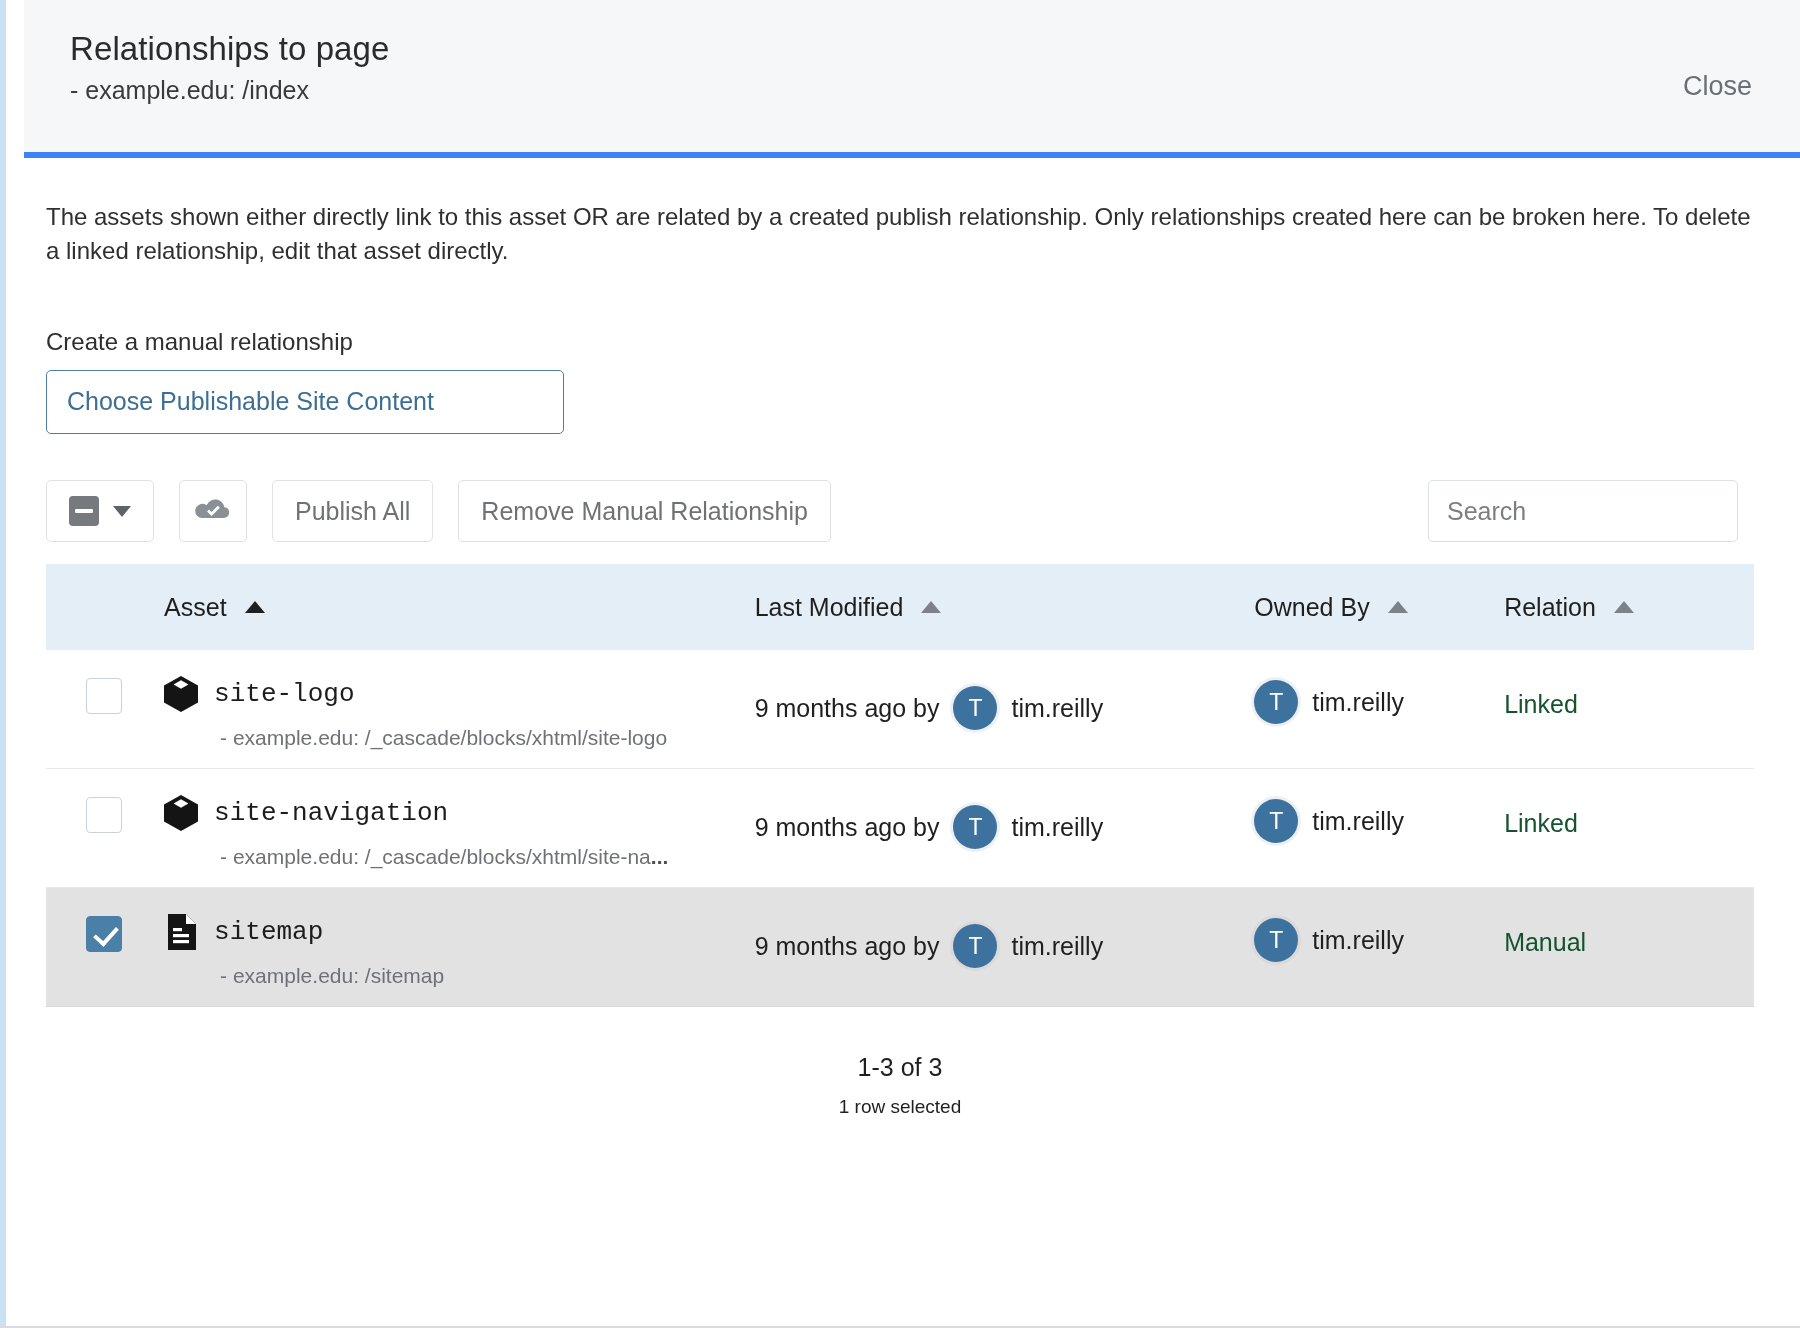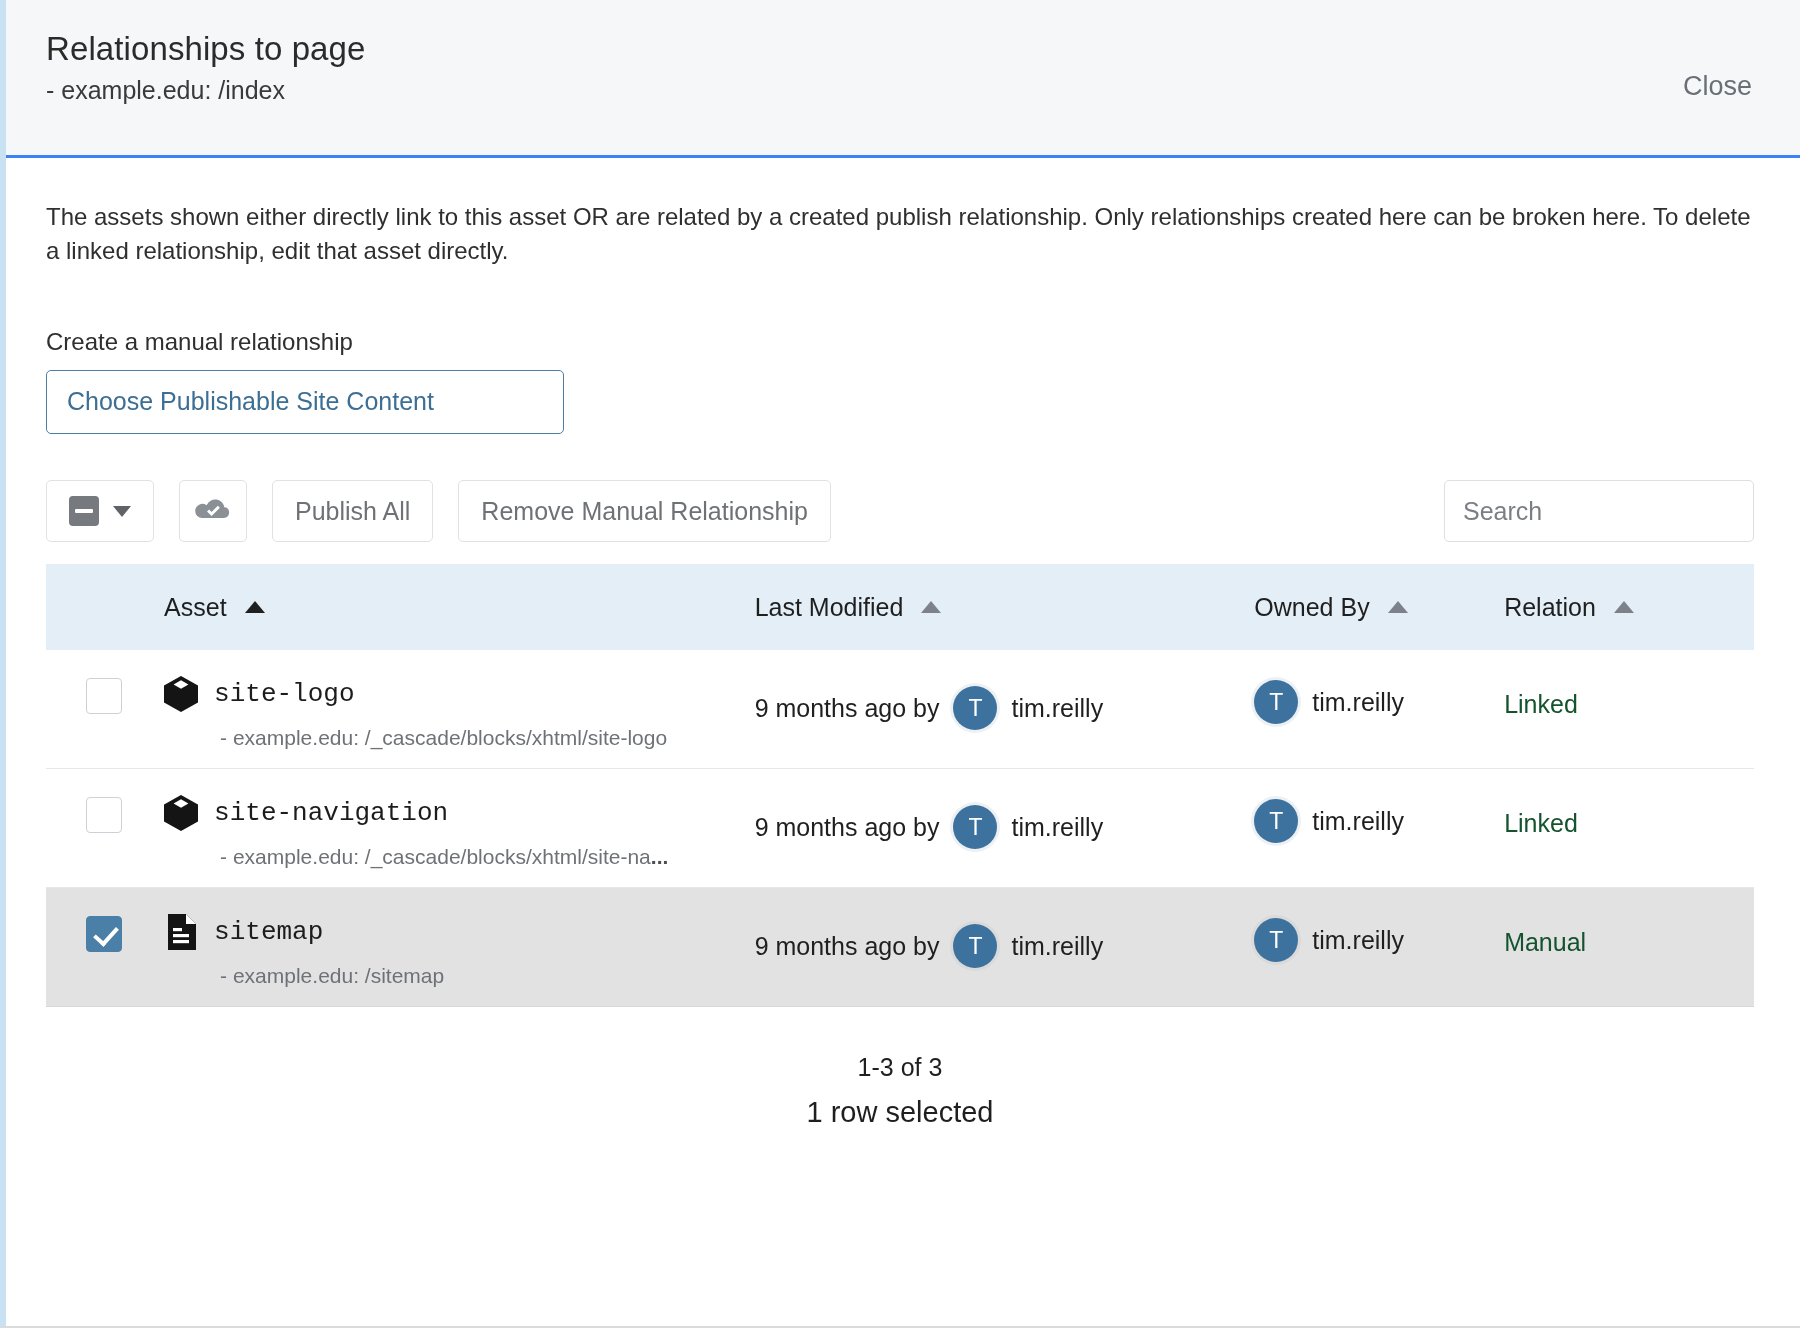--- a/index.html
+++ b/index.html
@@ -10,23 +10,24 @@
     font-family: "Liberation Sans", sans-serif;
     color: #2b2b2b;
     -webkit-font-smoothing: antialiased;
   }
   .modal { width: 1800px; height: 1328px; position: relative; background:#fff; overflow:hidden; }
 
   
   .modal-header {
     position: relative;
     background: #f6f7f9;
-    border-bottom: 3px solid #3b82f6;
+    border-bottom: 6px solid #3b82f6;
     padding: 28px 46px 22px 46px;
     height: 158px;
+    margin-left: 24px;
   }
   .modal-title {
     font-size: 33px;
     font-weight: 400;
     color: #2b2b2b;
     line-height: 1.25;
     letter-spacing: .1px;
   }
   .modal-subtitle {
     font-size: 25px;
@@ -113,21 +114,21 @@
     content: "";
     position: absolute;
     left: 6px; right: 6px; top: 13px;
     height: 4px; background: #ffffff; border-radius: 1px;
   }
   .chev { width: 0; height: 0; border-left: 9px solid transparent; border-right: 9px solid transparent; border-top: 11px solid #5e6368; }
   .tb-icon-btn { width: 68px; padding: 0; }
   .cloud-icon { width: 40px; height: 28px; display:block; }
   .tb-text { padding: 0 22px; }
 
-  .search-wrap { position: absolute; right: 0; top: 0; }
+  .search-wrap { position: absolute; right: 16px; top: 0; }
   .search-input {
     width: 310px; height: 62px;
     border: 1px solid #dcdfe3;
     border-radius: 5px;
     background: #fff;
     font-family: inherit;
     font-size: 25px;
     color: #3a3a3a;
     padding: 0 18px;
     outline: none;
@@ -200,21 +201,21 @@
     box-shadow: 0 0 0 3px #eef1f4;
   }
   tr.selected .avatar { box-shadow: 0 0 0 3px #dadada; }
 
   .sel-bar { position: absolute; left: 0; top: 0; bottom: 0; width: 6px; background: #c9e2f3; }
 
   
   .table-footer { text-align: center; margin-top: 46px; }
   .count-line { font-size: 25px; color: #1f1f1f; }
   .count-line b { font-weight: 400; }
-  .rows-line { font-size: 29px; color: #1f1f1f; margin-top: 14px; }
+  .rows-line { font-size: 19px; color: #1f1f1f; margin-top: 14px; }
 
   .bottom-rule { position: absolute; left: 0; right: 0; bottom: 0; height: 2px; background: #d9dbdd; }
 </style>
 </head>
 <body>
 
 <div class="modal">
 
   <div class="modal-header">
     <div class="modal-title">Relationships to page</div>

